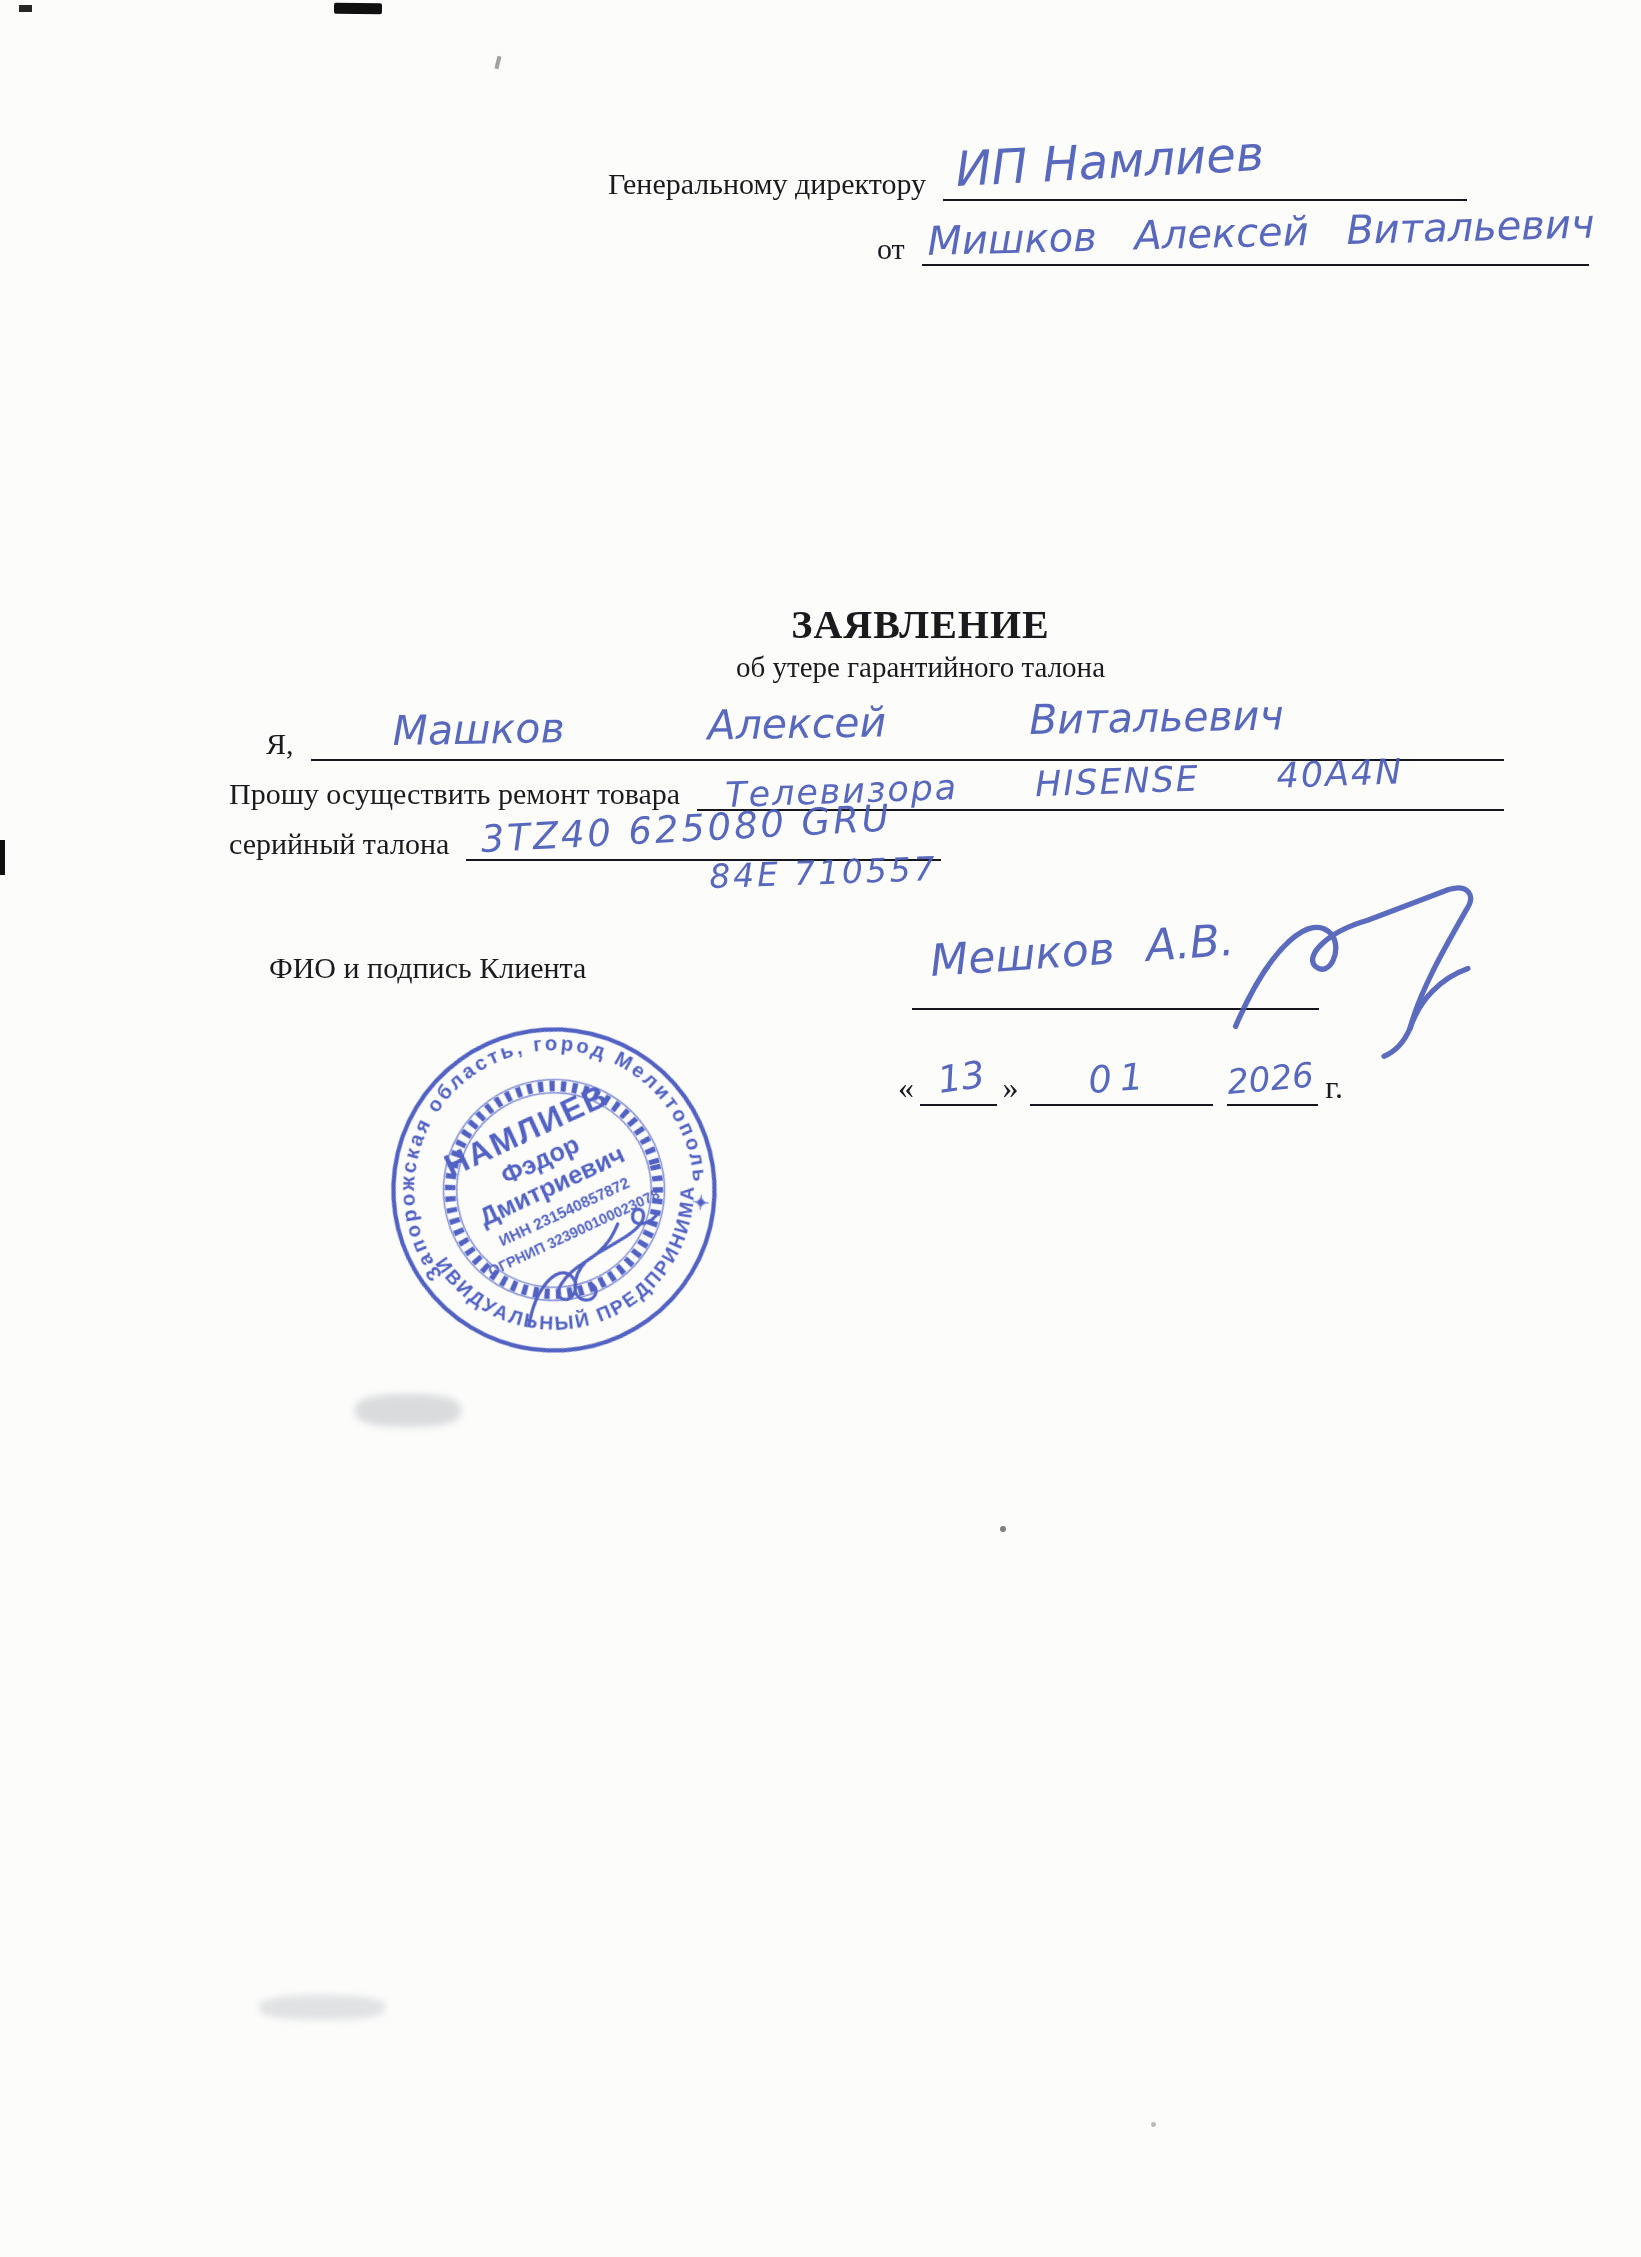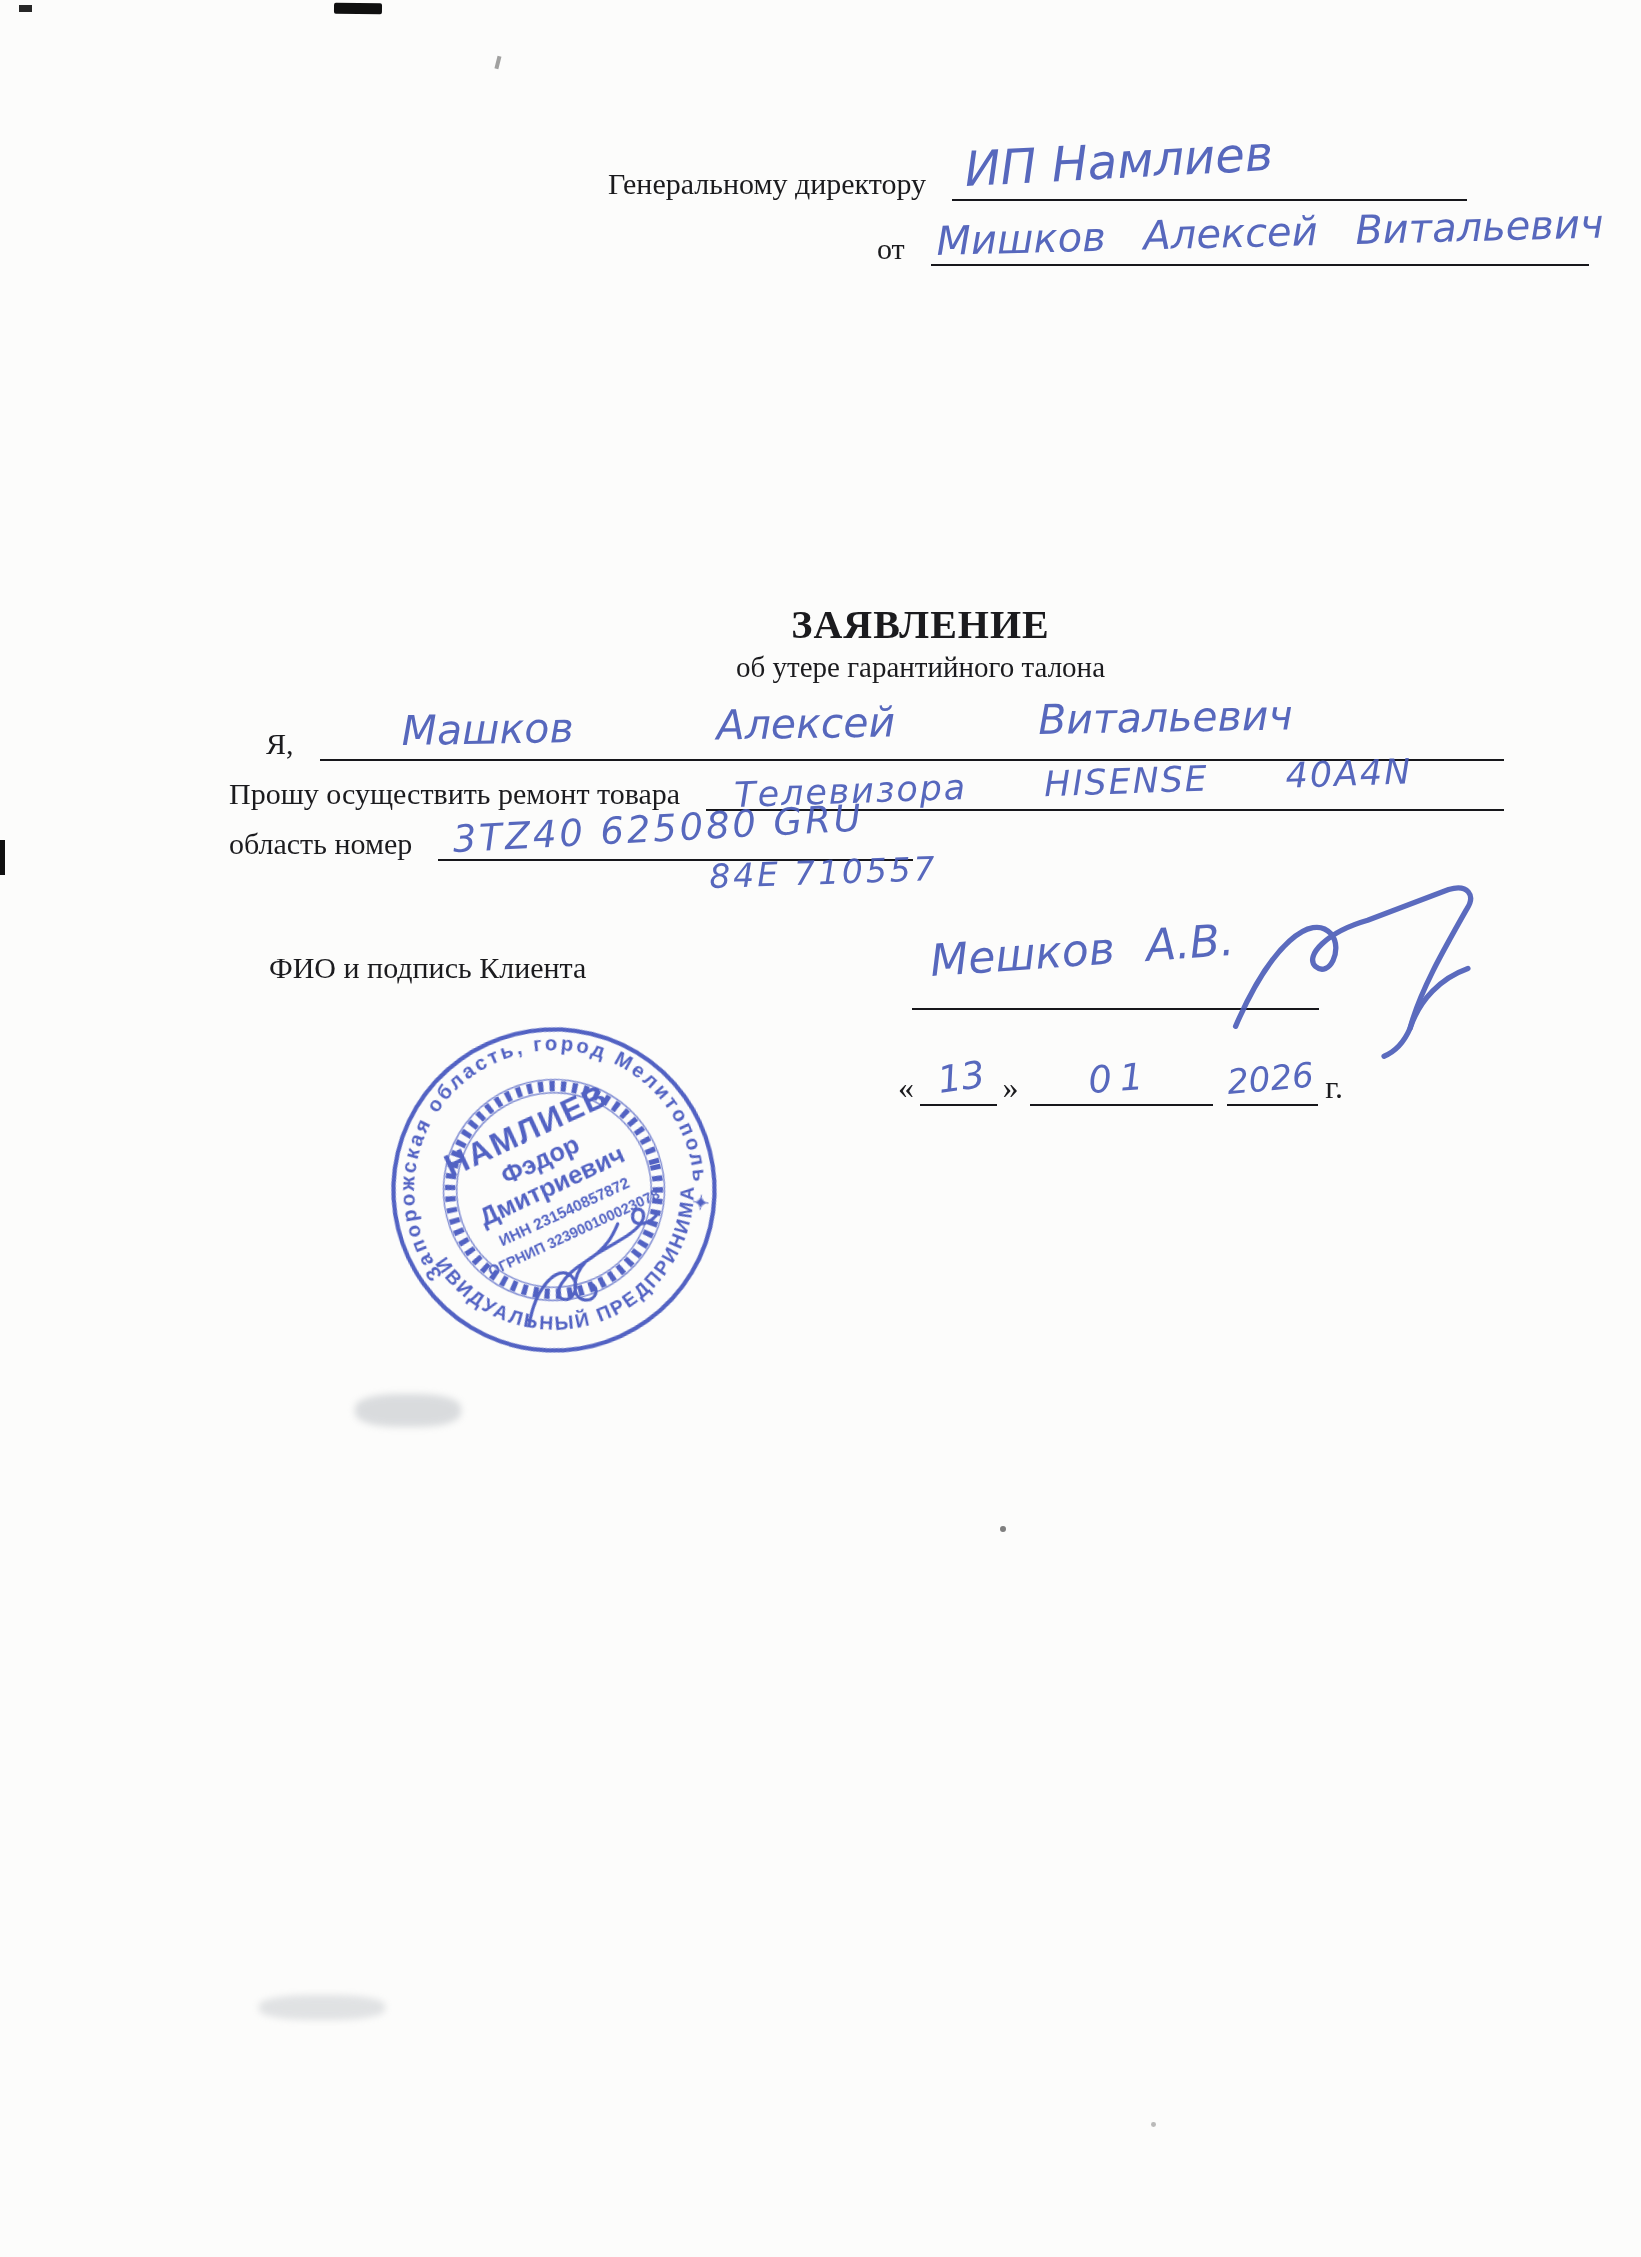--- a/index.html
+++ b/index.html
@@ -3,21 +3,21 @@
 <meta charset="utf-8">
 <style>
   :root{ --ink:#4a5cb8; --stamp:#4052bd; --paper:#fcfcfb; --print:#1b1b1e; }
   html,body{margin:0;padding:0;background:#e8e8e8;}
   .page{
     position:relative; width:1641px; height:2257px; margin:0 auto;
     background:var(--paper); color:var(--print);
     font-family:"Liberation Serif", serif; overflow:hidden;
   }
   .row{position:absolute; display:flex; align-items:flex-end; font-size:30px; white-space:nowrap;}
-  .lbl{margin-right:26px;}
+  .lbl{margin-right:17px;}
   .uline{position:relative; border-bottom:2.3px solid #17171b; flex:1 1 auto; height:100%;}
   .uline.fixed{flex:0 0 auto;}
   .hw{
     position:absolute; font-family:"DejaVu Sans", sans-serif; font-style:italic;
     color:var(--ink); white-space:nowrap; transform-origin:left bottom; opacity:.92;
   }
   .title-wrap{position:absolute; left:0; width:1641px; text-align:center;}
   .doc-title{font-weight:bold; font-size:40px; letter-spacing:1px;}
   .doc-subtitle{font-size:29px;}
   .static{position:absolute; white-space:nowrap;}
@@ -74,21 +74,21 @@
   </div>
 
   <div class="row" style="left:229px;top:765px;width:1275px;height:46px;">
     <span class="lbl">Прошу осуществить ремонт товара</span>
     <span class="uline">
       <span class="hw" style="bottom:-5.8px;left:29px;font-size:35px;word-spacing:64px;letter-spacing:1.9px;transform:rotate(-2deg);">Телевизора HISENSE 40A4N</span>
     </span>
   </div>
 
   <div class="row" style="left:229px;top:819px;width:1275px;height:42px;">
-    <span class="lbl">область номер</span>
+    <span class="lbl">серийный талона</span>
     <span class="uline fixed" style="width:475px;">
       <span class="hw" style="bottom:-1.9px;left:15.4px;font-size:37px;letter-spacing:2.9px;transform:rotate(-3deg);">3TZ40 625080 GRU</span>
     </span>
   </div>
 
   <span class="hw" style="left:710px;top:857px;font-size:33px;letter-spacing:2.9px;transform:rotate(-2deg);">84E 710557</span>
 
   <div class="static" style="left:229px;top:951px;font-size:30px;margin-left:40px;">ФИО и подпись Клиента</div>
 
   <div class="static" style="left:912px;top:966px;width:407px;height:42px;border-bottom:2.3px solid #17171b;"></div>

